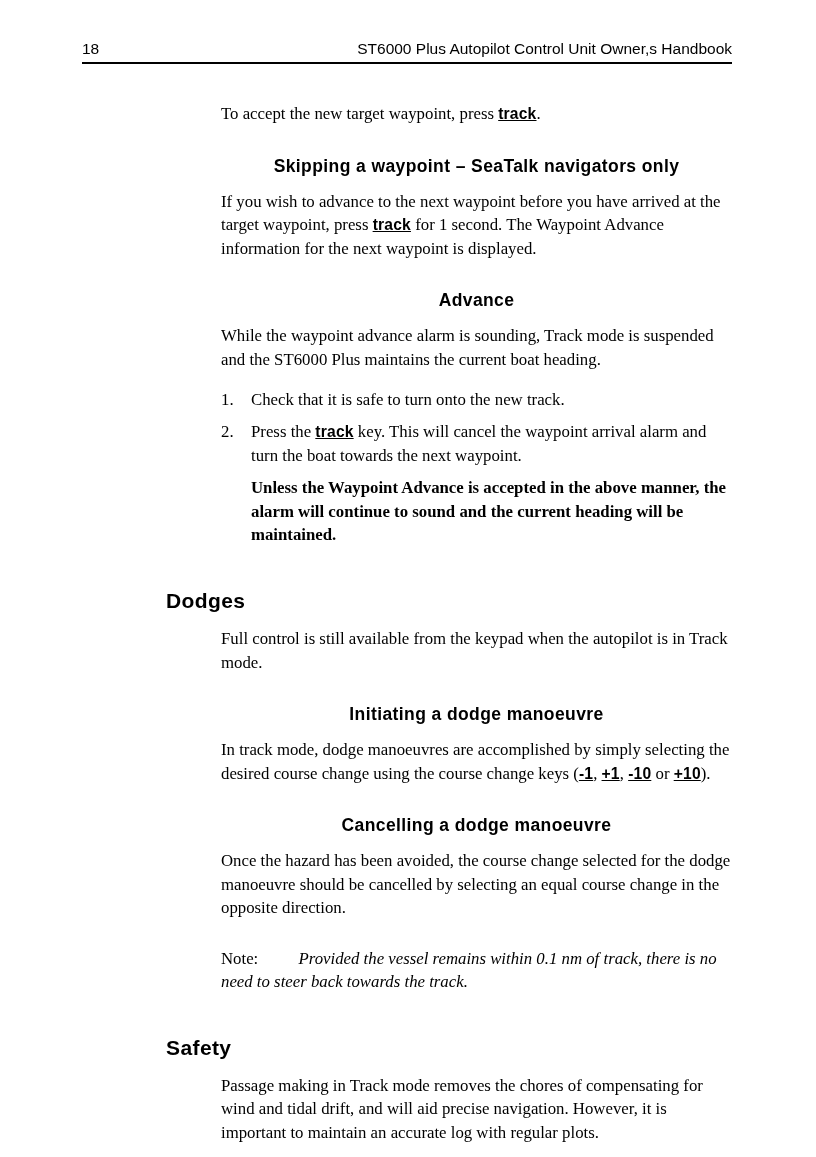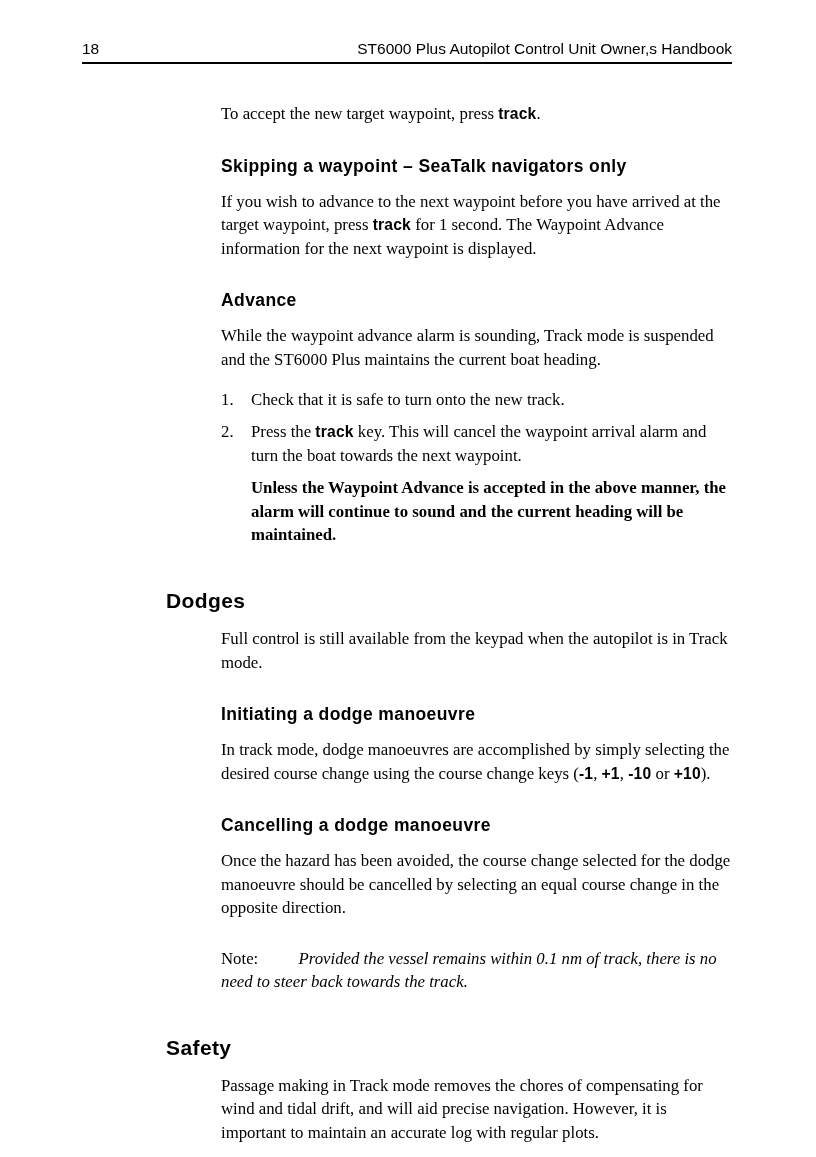--- a/index.html
+++ b/index.html
@@ -12,29 +12,29 @@
     display: flex; justify-content: space-between; align-items: baseline;
     margin: 40px 84px 0 82px;
     font-family: "Liberation Sans", sans-serif; font-size: 15.5px;
   }
   .header-rule { border: 0; border-top: 2px solid #000; margin: 4px 84px 0 82px; }
   .content { margin: 0 84px 0 221px; }
   .body-para { font-size: 16.8px; line-height: 1.4; margin-top: 3px; }
   .first-para { margin-top: 38px; }
   .sub-heading {
     font-family: "Liberation Sans", sans-serif; font-size: 17.5px; font-weight: 700;
-    letter-spacing: 0.4px; margin: 30px 0 13px 0;
+    letter-spacing: 0.4px; margin: 30px 0 13px 0; text-align: center;
   }
   .section-heading {
     font-family: "Liberation Sans", sans-serif; font-size: 21px; font-weight: 700;
     letter-spacing: 0.4px; margin: 42px 0 14px -55px;
   }
   .key {
     font-family: "Liberation Sans", sans-serif; font-weight: 700;
-    font-size: 0.93em; letter-spacing: 0.2px;
+    font-size: 0.93em; letter-spacing: 0.2px; text-decoration: underline;
   }
   .num-list { margin-top: 4px; }
   .num-item { display: flex; font-size: 16.8px; line-height: 1.4; margin-top: 9px; }
   .num-label { flex: 0 0 30px; }
   .num-body { flex: 1; }
   .cont-para { margin: 9px 0 0 30px; font-size: 16.8px; line-height: 1.4; font-weight: bold; }
   .note-para { margin-top: 27px; font-size: 16.8px; line-height: 1.4; }
   .note-label { font-weight: 400; }
   .note-text { font-style: italic; margin-left: 36px; }
 </style>

